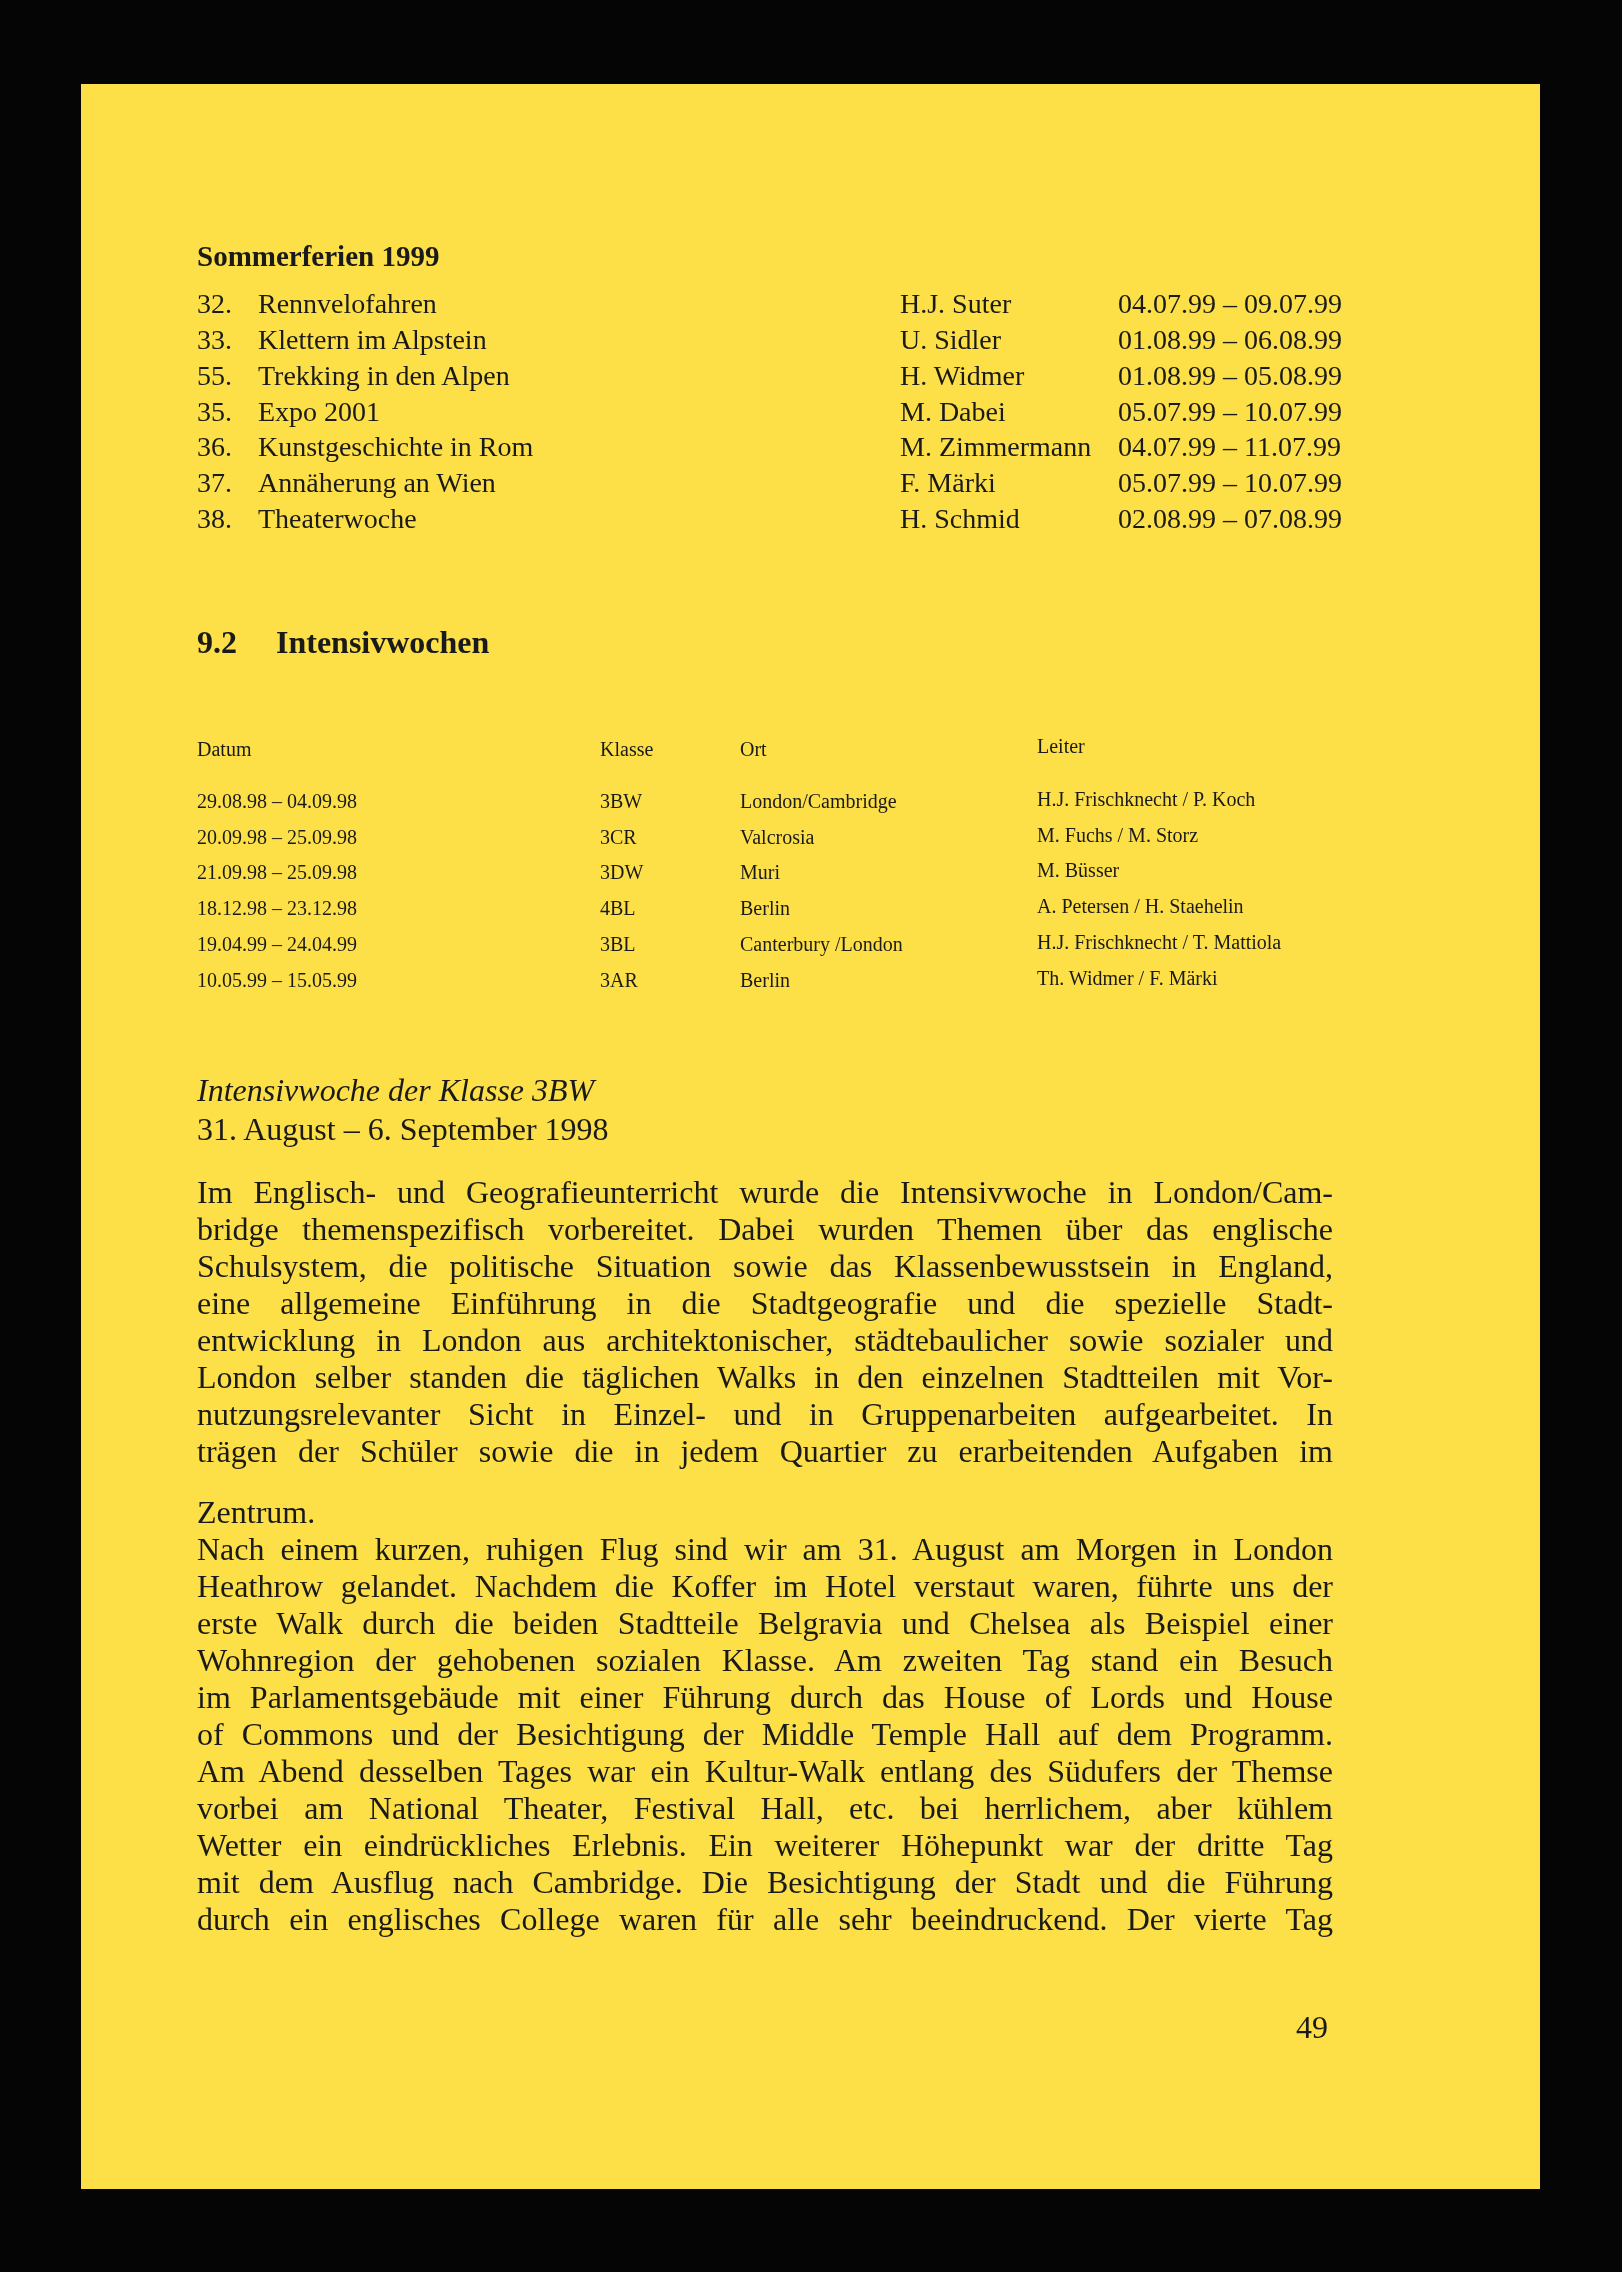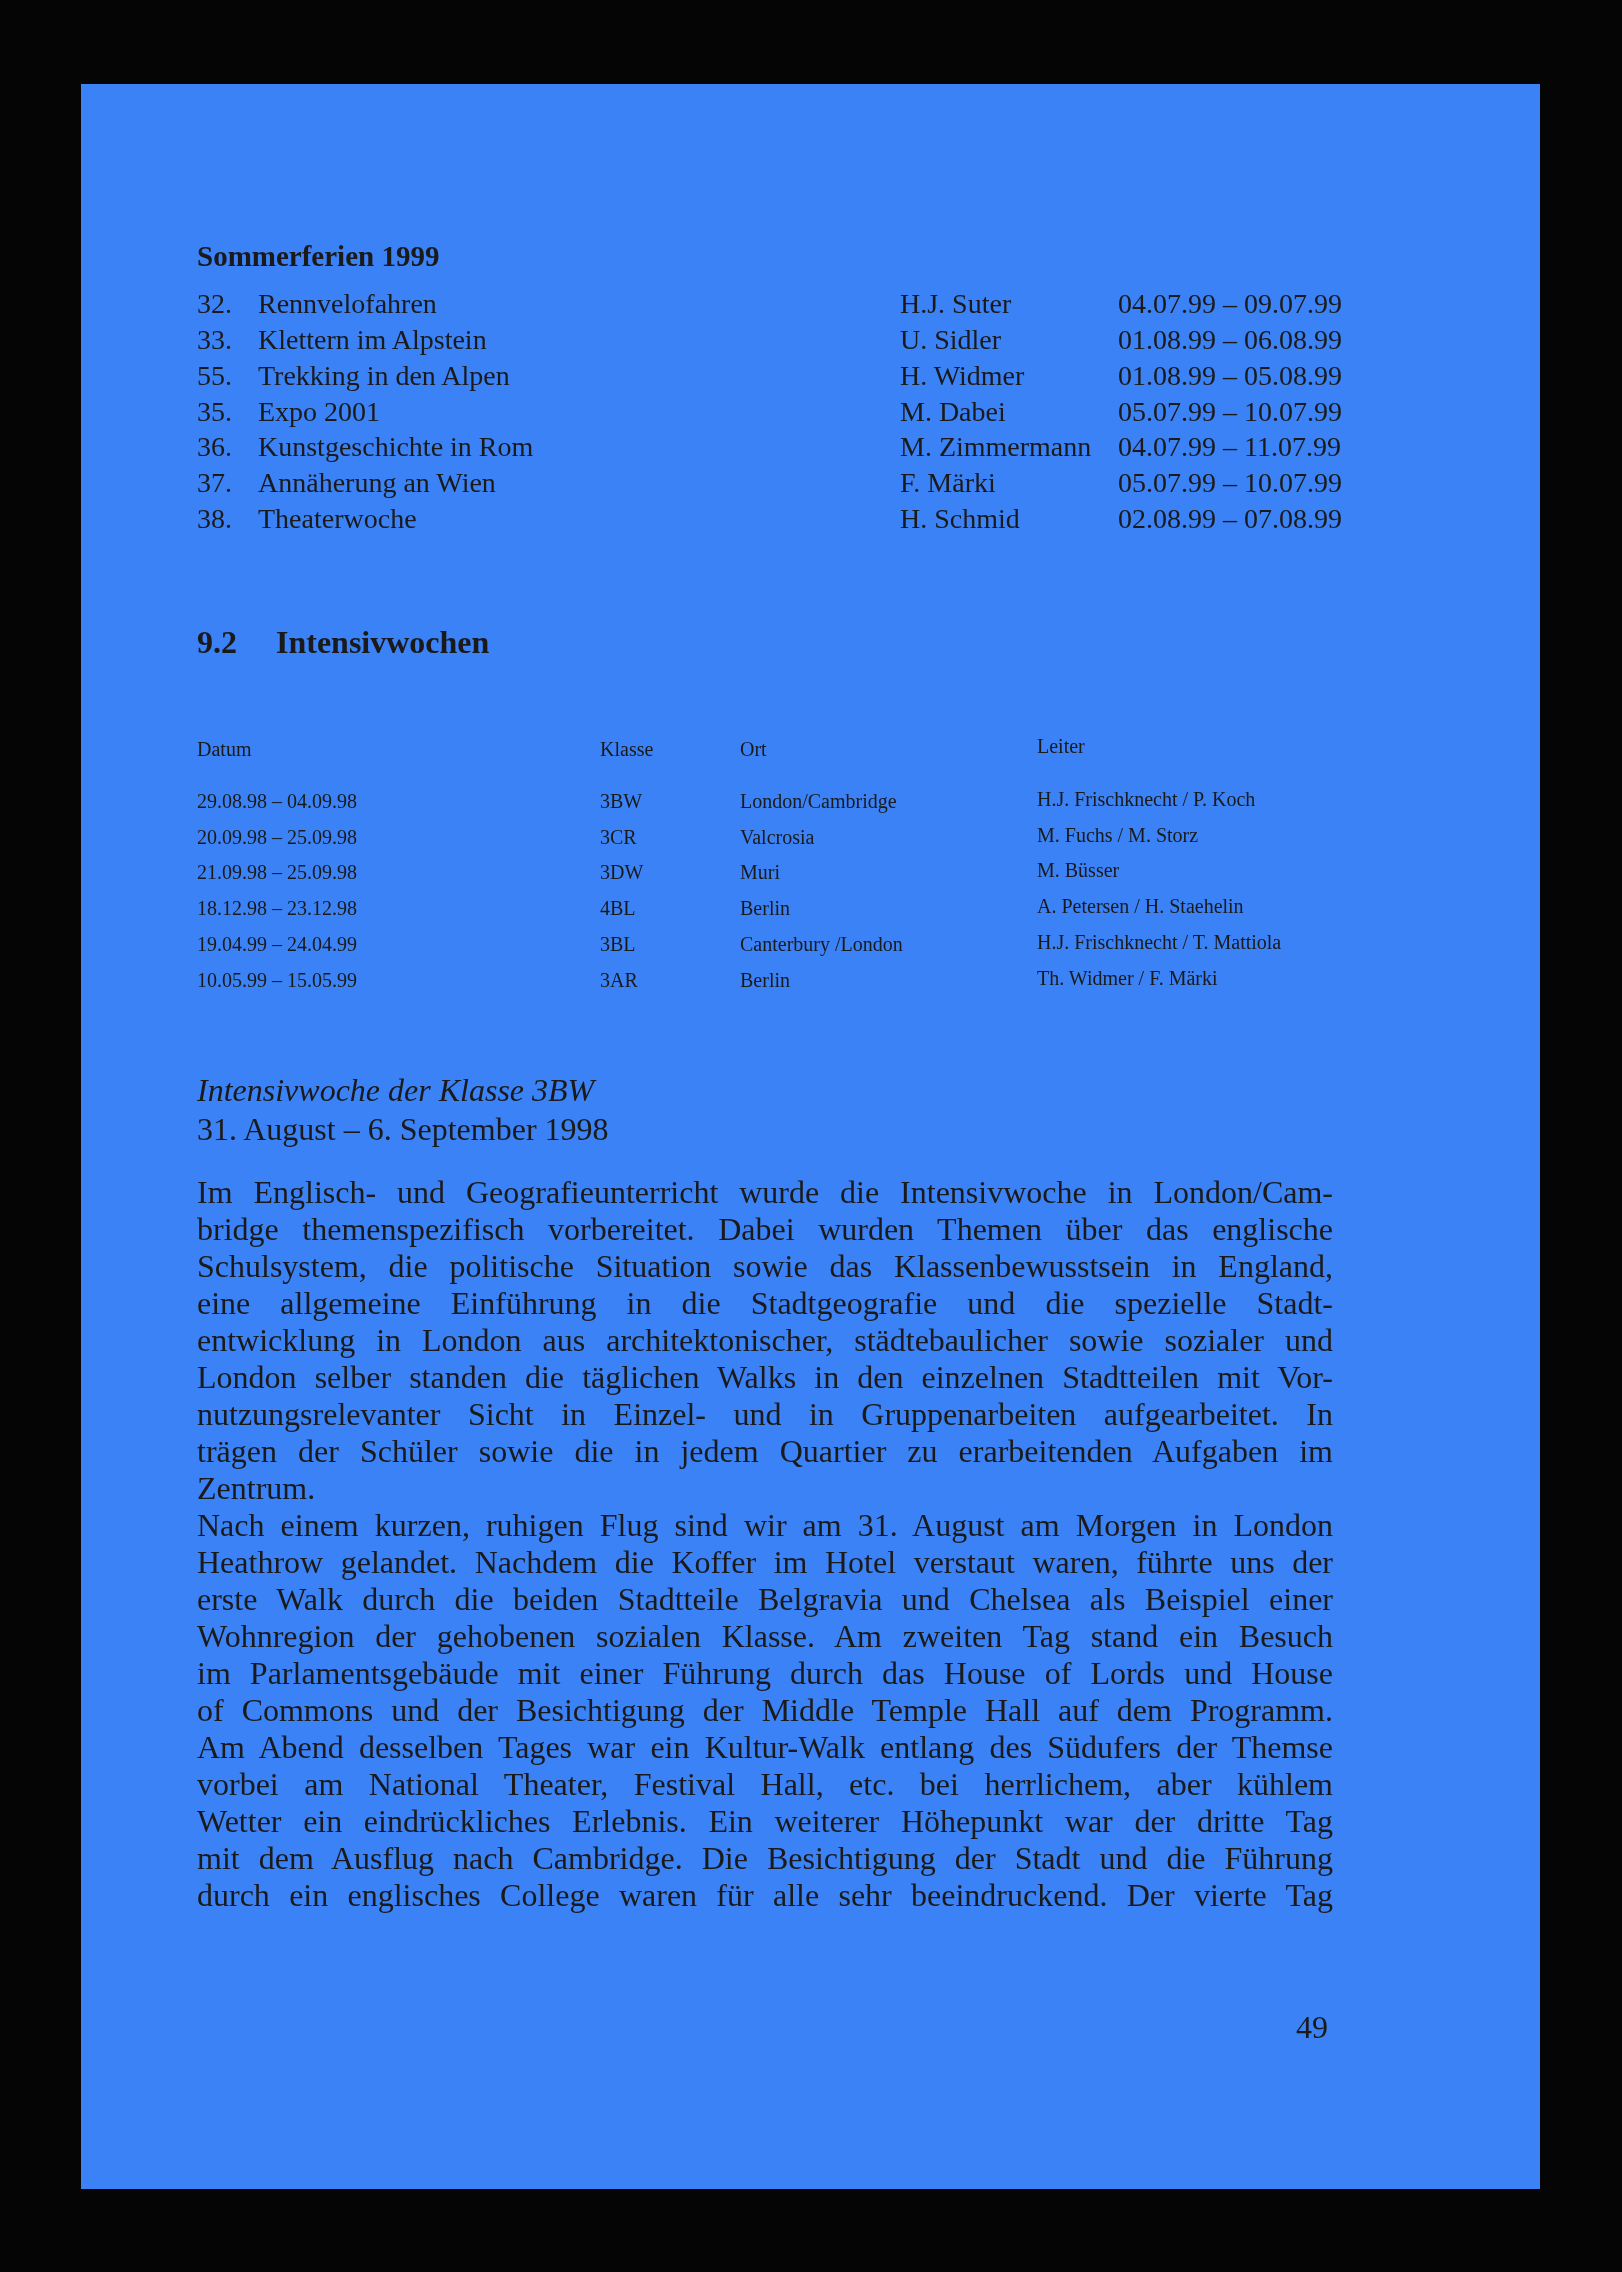--- a/index.html
+++ b/index.html
@@ -8,21 +8,21 @@
       background: #050505;
       position: relative;
       overflow: hidden;
       font-family: "Liberation Serif", "DejaVu Serif", serif;
       color: #1a1a1a;
     }
     .page {
       position: absolute;
       left: 81px; top: 84px;
       width: 1459px; height: 2105px;
-      background: #3b82f6;
+      background: #fde047;
     }
     .abs { position: absolute; white-space: nowrap; }
     .h-bold { font-weight: bold; }
     .section1-title { left: 116px; top: 156px; font-size: 29px; }
     .row1 { position: absolute; left: 116px; height: 36px; width: 1217px; font-size: 28px; }
     .row1 span { position: absolute; top: 0; white-space: nowrap; }
     .c-num { left: 0; }
     .c-title { left: 61px; }
     .c-leader { left: 703px; }
     .c-dates { left: 921px; }
@@ -37,21 +37,21 @@
     .d-leiter { left: 840px; }
     .article-title { left: 116px; top: 988px; font-size: 32px; font-style: italic; }
     .article-dates { left: 116px; top: 1027px; font-size: 32px; }
     .body-text { position: absolute; left: 116px; top: 1090px; width: 1136px; font-size: 32px; }
     .body-line {
       height: 37px; line-height: 37px;
       text-align: justify; text-align-last: justify;
       white-space: nowrap; overflow: visible;
       display: block;
     }
-    .body-line.last { text-align-last: left; }
+    .body-line.last { text-align-last: left; margin-top: 24px; }
     .page-number { left: 1215px; top: 1925px; font-size: 32px; }
   </style>
 </head>
 <body>
 
 <div class="page">
 
   <div class="abs h-bold section1-title">Sommerferien 1999</div>
 
   <div>

